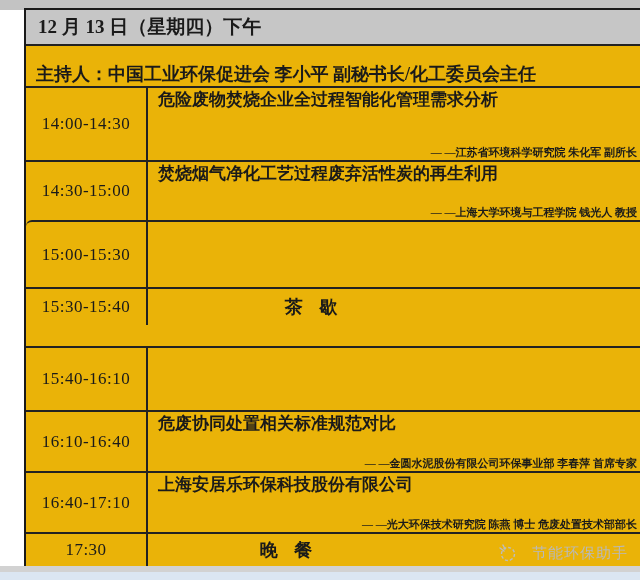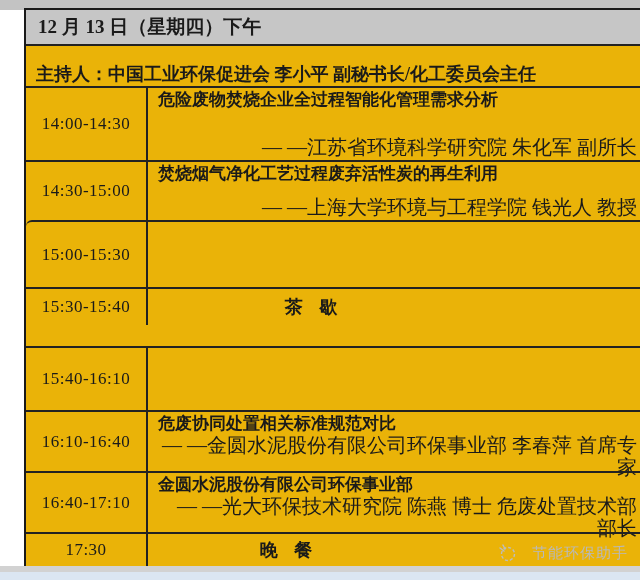--- a/index.html
+++ b/index.html
@@ -47,21 +47,21 @@
   .content-cell{
     flex:1;display:flex;flex-direction:column;
     justify-content:space-between;
     box-sizing:border-box;
     padding:2px 6px 2px 10px;
   }
   .session-title{
     font-weight:bold;font-size:17px;text-align:left;line-height:1.15;
   }
   .session-speaker{
-    font-size:20px;text-align:right;padding-right:2px;line-height:1.1;
+    font-size:11px;text-align:right;padding-right:2px;line-height:1.1;font-weight:bold;
   }
   .break-cell{
     flex:1;display:flex;align-items:center;justify-content:center;
     box-sizing:border-box;
   }
   .break-label{font-weight:bold;font-size:18px;letter-spacing:6px;}
   .tea .break-cell{padding-right:165px;}
   .dinner .break-cell{padding-right:215px;}
   .r1{height:74px;} .r2{height:60px;} .r3{height:67px;border-radius:6px;}
   .r4{height:38px;} .r5{height:64px;margin-top:21px;} .r6{height:61px;}
@@ -134,21 +134,21 @@
     <div class="time-cell">16:10-16:40</div>
     <div class="content-cell">
       <div class="session-title">危废协同处置相关标准规范对比</div>
       <div class="session-speaker">— —金圆水泥股份有限公司环保事业部 李春萍 首席专家</div>
     </div>
   </div>
 
   <div class="t-row r7">
     <div class="time-cell">16:40-17:10</div>
     <div class="content-cell">
-      <div class="session-title">金圆水泥股份有限公司环保事业部</div>
+      <div class="session-title">上海安居乐环保科技股份有限公司</div>
       <div class="session-speaker">— —光大环保技术研究院  陈燕 博士 危废处置技术部部长</div>
     </div>
   </div>
 
   <div class="t-row r8 dinner">
     <div class="time-cell">17:30</div>
     <div class="break-cell">
       <span class="break-label">晚  餐</span>
     </div>
   </div>

